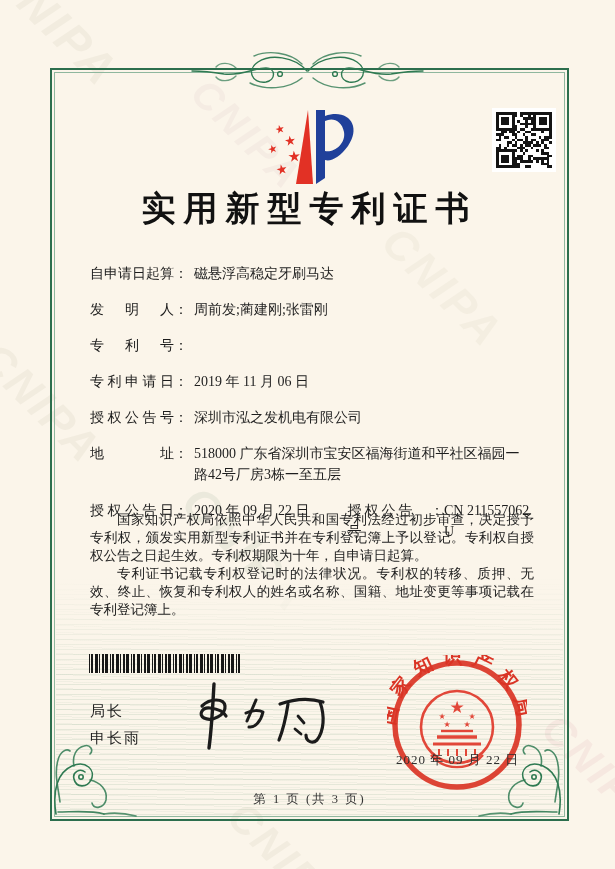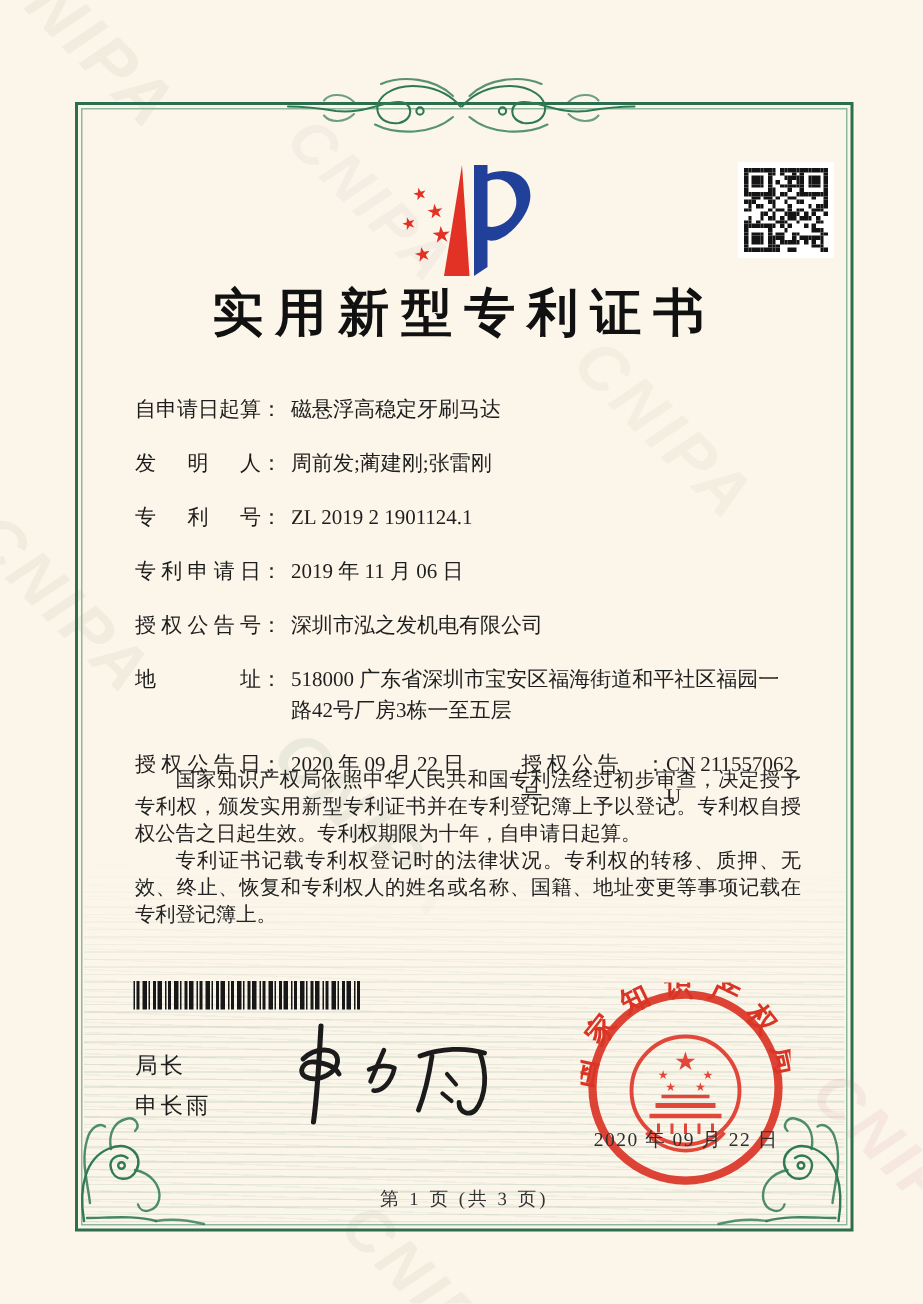--- a/index.html
+++ b/index.html
@@ -359,21 +359,20 @@
           <span class="val">磁悬浮高稳定牙刷马达</span>
         </div>
         <div class="row">
           <span class="lab">发明人</span>
             <span class="colon">：</span>
           <span class="val">周前发;蔺建刚;张雷刚</span>
         </div>
         <div class="row">
           <span class="lab">专利号</span>
             <span class="colon">：</span>
-          <span class="val">ZL 2019 2 1901124.1</span>
         </div>
         <div class="row">
           <span class="lab">专利申请日</span>
             <span class="colon">：</span>
           <span class="val">2019 年 11 月 06 日</span>
         </div>
         <div class="row">
           <span class="lab">授权公告号</span>
             <span class="colon">：</span>
           <span class="val">深圳市泓之发机电有限公司</span>

